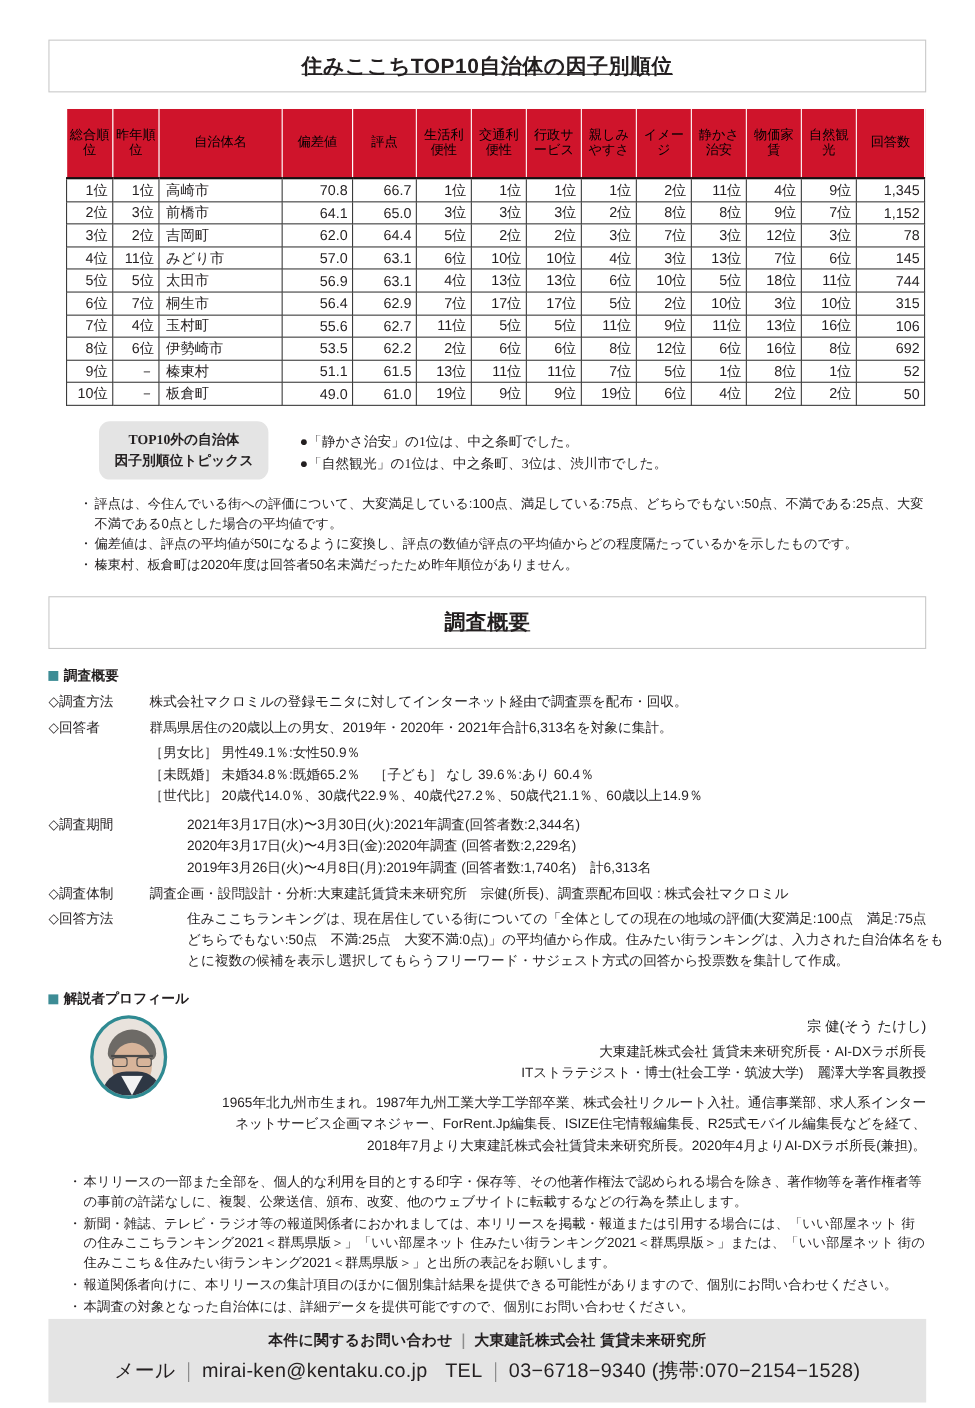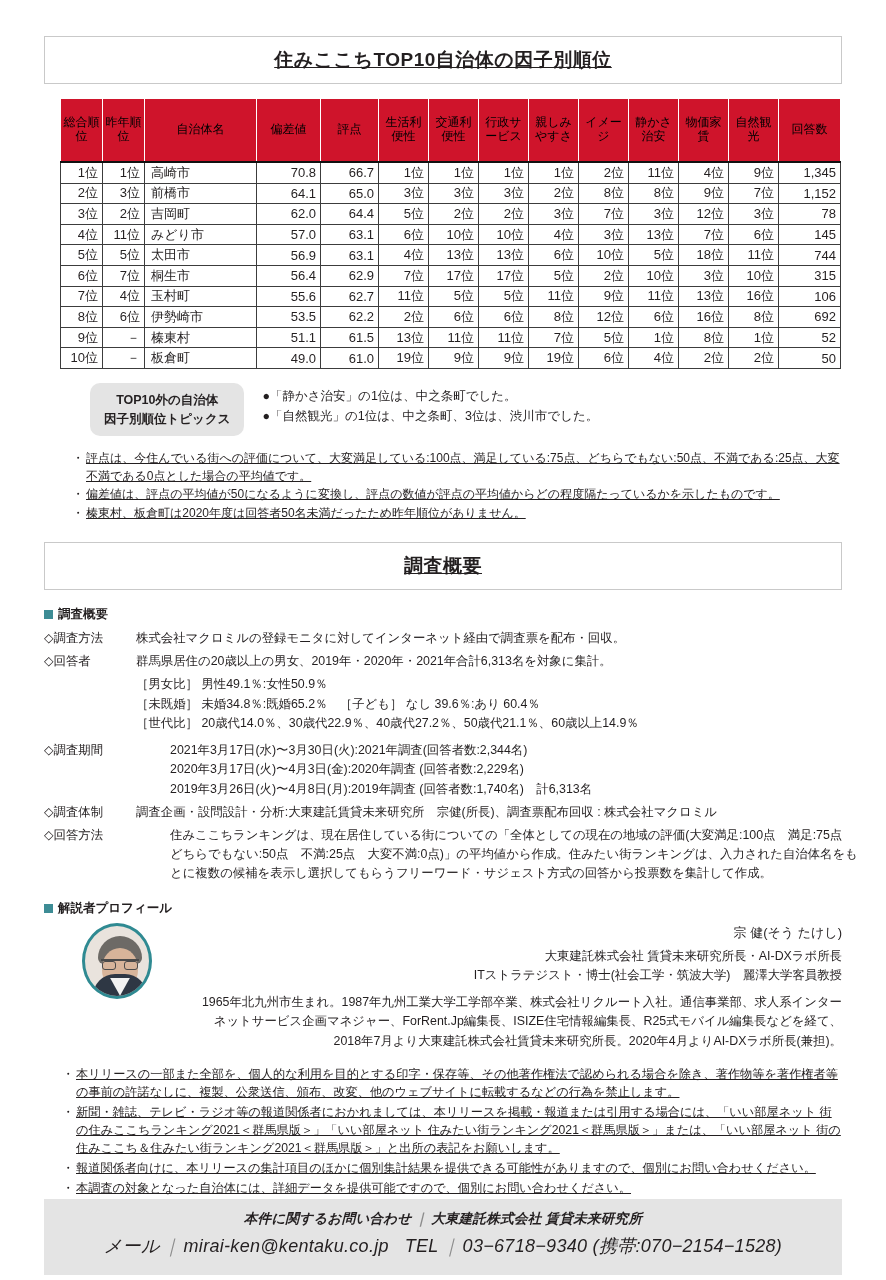--- a/index.html
+++ b/index.html
@@ -86,22 +86,23 @@
   col.c-dev    { width: 64px; }
   col.c-score  { width: 58px; }
   col.c-f      { width: 50px; }
   col.c-ans    { width: 62px; }
 
   
   .topics {
     margin-top: 14px;
     padding-left: 46px;
     display: flex;
-    align-items: flex-start;
-    gap: 18px;
+    align-items: center;
+    gap: 28px;
+    font-family: Liberation Serif, serif;
   }
   .topics-label {
     background: #e4e4e4;
     border-radius: 10px;
     padding: 8px 14px;
     font-size: 12.5px;
     font-weight: 700;
     line-height: 1.5;
     text-align: center;
     white-space: nowrap;
@@ -122,21 +123,21 @@
   }
   .note {
     display: flex;
     margin-bottom: 1px;
   }
   .note .bullet {
     width: 14px;
     flex: 0 0 14px;
     text-align: left;
   }
-  .note .note-body { flex: 1; text-decoration: underline; }
+  .note .note-body { flex: 1; }
 
   
   .sec-head {
     font-size: 12.5px;
     font-weight: 700;
     margin: 16px 0 6px 0;
     display: flex;
     align-items: center;
     gap: 5px;
   }
@@ -255,21 +256,20 @@
 
   
   .contact {
     position: absolute;
     left: 44px;
     right: 44px;
     top: 1163px;
     background: #e4e4e4;
     padding: 11px 0 17px 0;
     text-align: center;
-    font-style: italic;
   }
   .contact-line1 {
     font-size: 13.5px;
     font-weight: 700;
     margin-bottom: 6px;
     letter-spacing: .3px;
   }
   .contact-line2 {
     font-size: 18px;
     letter-spacing: .3px;

